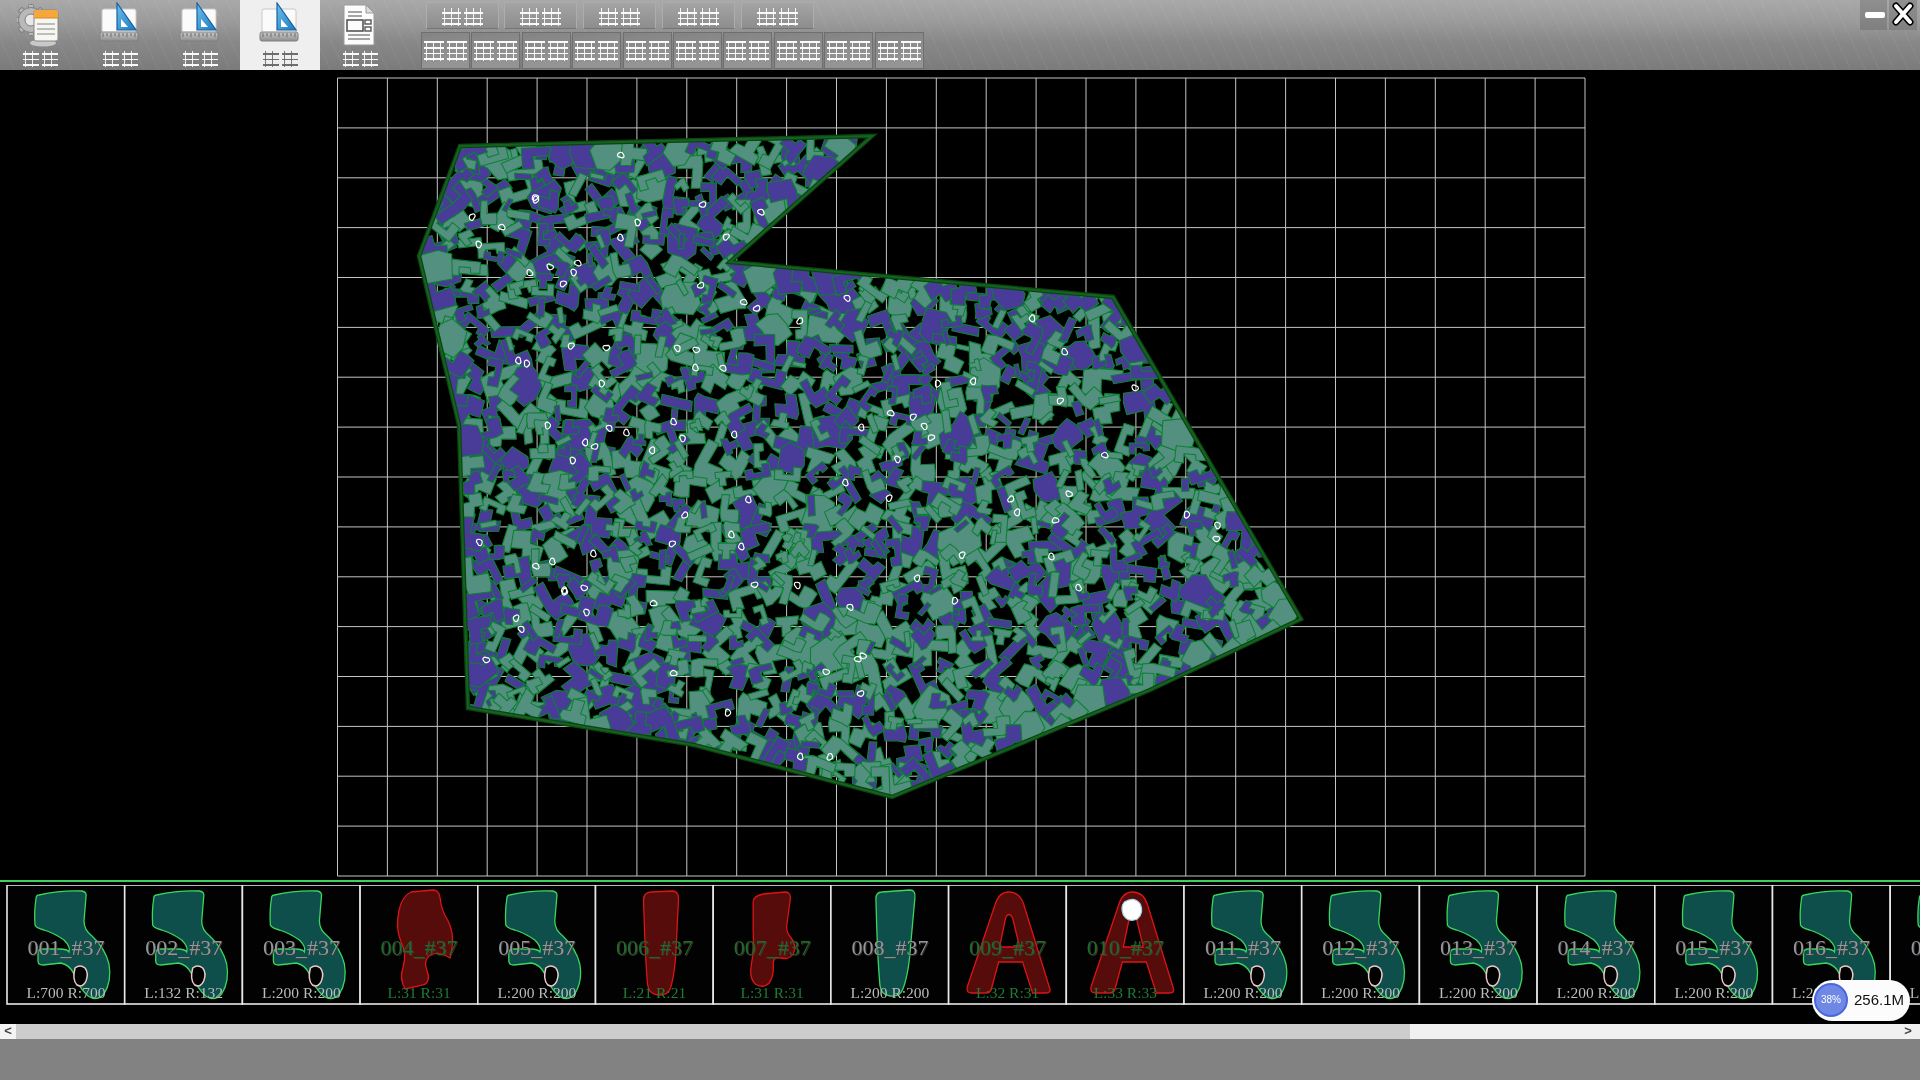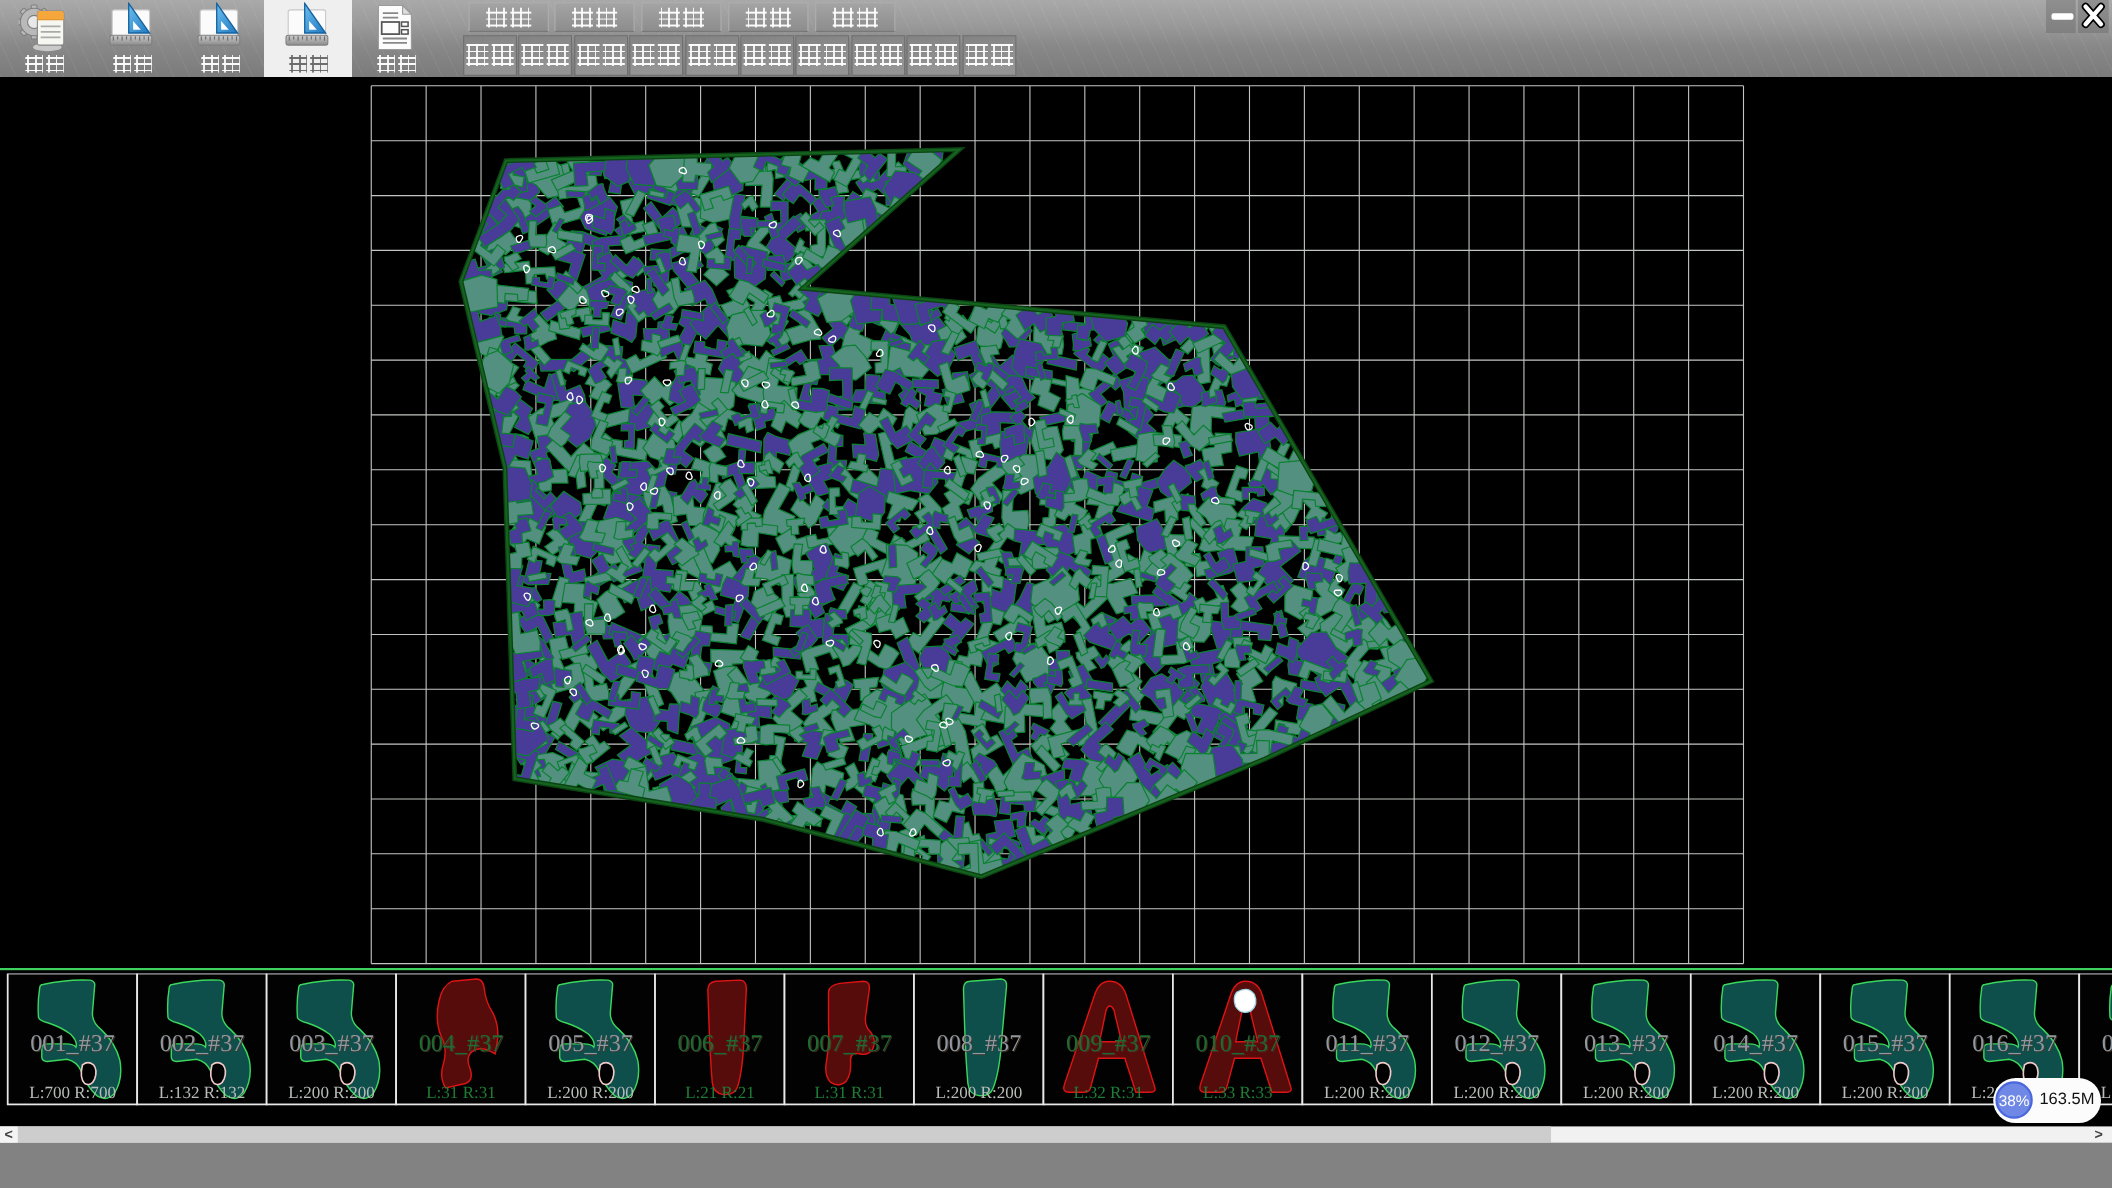--- a/index.html
+++ b/index.html
@@ -24,21 +24,21 @@
 #winmin div{position:absolute;left:5px;top:12px;width:20px;height:6px;background:#fff;border-radius:2px}
 #winclose{position:absolute;left:1889px;top:0;width:28px;height:30px;background:linear-gradient(#909090,#808080)}
 #gline{position:absolute;left:0;top:879.5px;width:1920px;height:2.8px;background:#3fd160}
 #footer{position:absolute;left:0;top:1039px;width:1920px;height:41px;background:#828282}
 #sbar{position:absolute;left:0;top:1024px;width:1920px;height:15px;background:#f1f1f1}
 #sbtn{position:absolute;left:0;top:0;width:16px;height:15px;background:#f4f4f4;color:#444;font-weight:bold;font-size:13px;line-height:14px;text-align:center}
 #shandle{position:absolute;left:16px;top:0;width:1394px;height:15px;background:#cdcdcd}
 #sarr{position:absolute;left:1898px;top:0;width:20px;height:15px;color:#444;font-weight:bold;font-size:13px;line-height:14px;text-align:center}
 #pill{position:absolute;left:1812px;top:980px;width:98px;height:41px;background:#fcfcfc;border-radius:21px;z-index:9}
 #pillc{position:absolute;left:2px;top:3px;width:34px;height:34px;border-radius:50%;background:#6f88e6;border:2px solid #4a67dd;
- color:#fff;font-size:14px;line-height:30px;text-align:center}
+ color:#fff;font-size:10px;line-height:30px;text-align:center}
 #pillt{position:absolute;left:42px;top:11px;color:#111;font-size:15px}
 </style></head><body>
 <svg id="canvas" style="position:absolute;left:0;top:70px" width="1920" height="810" viewBox="0 70 1920 810">
 <defs>
 <path id="t1" d="M-17,-19 L7,-22 L18,-13 L15,5 L18,19 L-3,21 L-15,15 L-18,-4 Z" stroke="#0b8231" stroke-width="1.1" stroke-linejoin="round" vector-effect="non-scaling-stroke"></path>
       <path id="t2" d="M-14,-21 L-2,-22 L-2,1 L15,-1 L17,11 L16,20 L-9,21 L-13,9 Z" stroke="#0b8231" stroke-width="1.1" stroke-linejoin="round" vector-effect="non-scaling-stroke"></path>
       <path id="t3" d="M-5,-17 L6,-18 L7,15 L-4,17 Z" stroke="#0b8231" stroke-width="1.1" stroke-linejoin="round" vector-effect="non-scaling-stroke"></path>
       <path id="t4" d="M-15,-13 L2,-15 L3,-3 L16,-1 L14,14 L-3,13 L-4,3 L-15,4 Z" stroke="#0b8231" stroke-width="1.1" stroke-linejoin="round" vector-effect="non-scaling-stroke"></path>
       <path id="t5" d="M-17,-4 L-7,-15 L2,-4 L10,-14 L18,-4 L4,14 L-3,17 L-7,9 Z" stroke="#0b8231" stroke-width="1.1" stroke-linejoin="round" vector-effect="non-scaling-stroke"></path>
       <path id="t6" d="M-14,-17 L11,-19 L17,6 L9,17 L-11,14 L-17,-3 Z" stroke="#0b8231" stroke-width="1.1" stroke-linejoin="round" vector-effect="non-scaling-stroke"></path>
@@ -1684,13 +1684,13 @@
     </g>
   </svg>
 <div id="sbar">
     <div id="shandle"></div>
     <div id="sbtn">&lt;</div>
     <div id="sarr">&gt;</div>
   </div>
 <div id="footer"></div>
 <div id="pill">
     <div id="pillc">38%</div>
-    <div id="pillt">163.5M</div>
+    <div id="pillt">256.1M</div>
   </div>
 </body></html>

